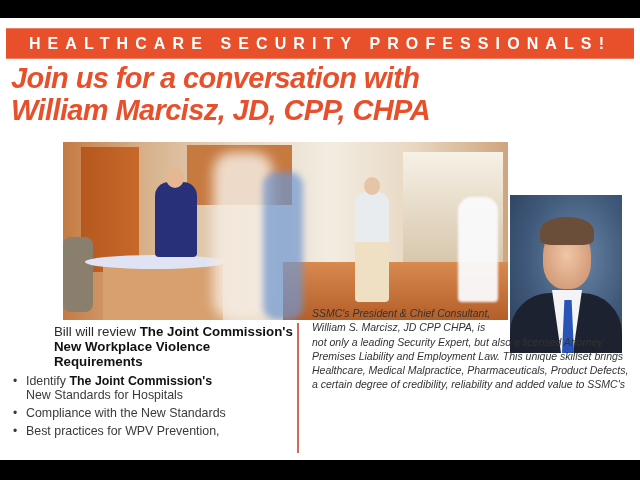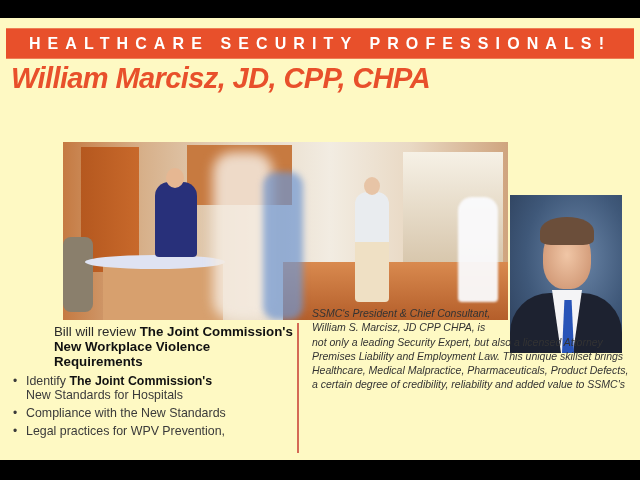--- a/index.html
+++ b/index.html
@@ -3,21 +3,21 @@
 <meta charset="utf-8">
 <style>
   html, body { margin: 0; padding: 0; }
   body {
     width: 640px; height: 480px; background: #000;
     position: relative; overflow: hidden;
     font-family: "Liberation Sans", sans-serif;
   }
   .page {
     position: absolute; left: 0; top: 18px; width: 640px; height: 442px;
-    background: #fef9c3; overflow: hidden;
+    background: #ffffff; overflow: hidden;
   }
   .banner {
     position: absolute; left: 6px; top: 11px; width: 628px; height: 29px;
     background: #e8502b; color: #fff;
     font-weight: bold; font-size: 16px; letter-spacing: 7.1px;
     display: flex; align-items: center; justify-content: center;
     text-transform: uppercase; transform: scaleY(1.05);
   }
   .headline {
     position: absolute; left: 11px; top: 44px;
@@ -77,20 +77,21 @@
 </head>
 <body>
 
 <div class="page">
 
   <div class="banner">
     <span>HEALTHCARE SECURITY PROFESSIONALS!</span>
   </div>
 
   <div class="headline">
+    <div>Join us for a conversation with</div>
     <div>William Marcisz, JD, CPP, CHPA</div>
   </div>
 
   <div class="hero">
     <div class="door1"></div>
     <div class="cabinet"></div>
     <div class="hall"></div>
     <div class="floor"></div>
     <div class="chair"></div>
     <div class="desk-base"></div>
@@ -122,21 +123,21 @@
         <span class="dot">•</span>
         <span>Identify </span><b>The Joint Commission's</b><br>
         <span>New Standards for Hospitals</span>
       </li>
       <li>
         <span class="dot">•</span>
         <span>Compliance with the New Standards</span>
       </li>
       <li>
         <span class="dot">•</span>
-        <span>Legal practices for WPV Prevention,</span><br>
+        <span>Best practices for WPV Prevention,</span><br>
       </li>
     </ul>
   </div>
 
   <div class="divider"></div>
 
   <div class="bio">
     <div>SSMC's President &amp; Chief Consultant,</div>
     <div>William S. Marcisz, JD CPP CHPA, is</div>
     <div>not only a leading Security Expert, but also a licensed Attorney</div>

